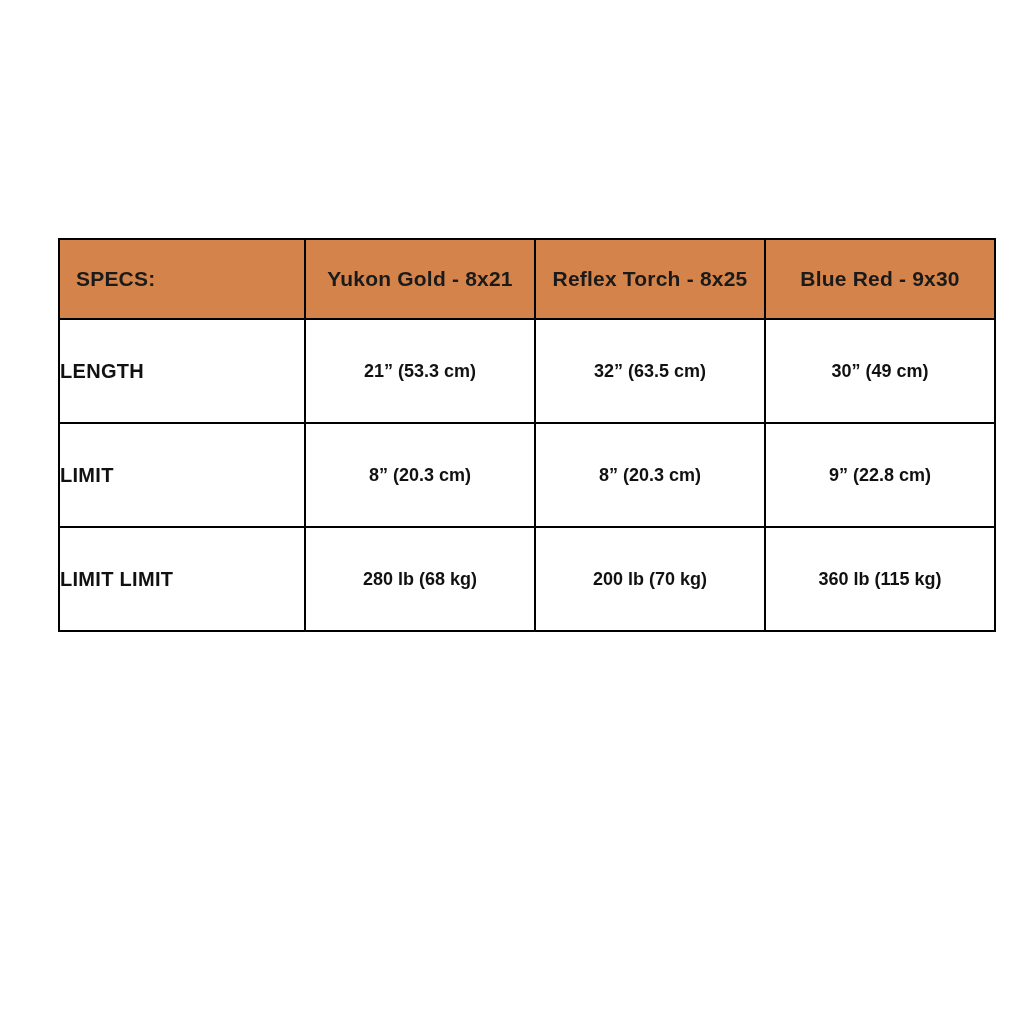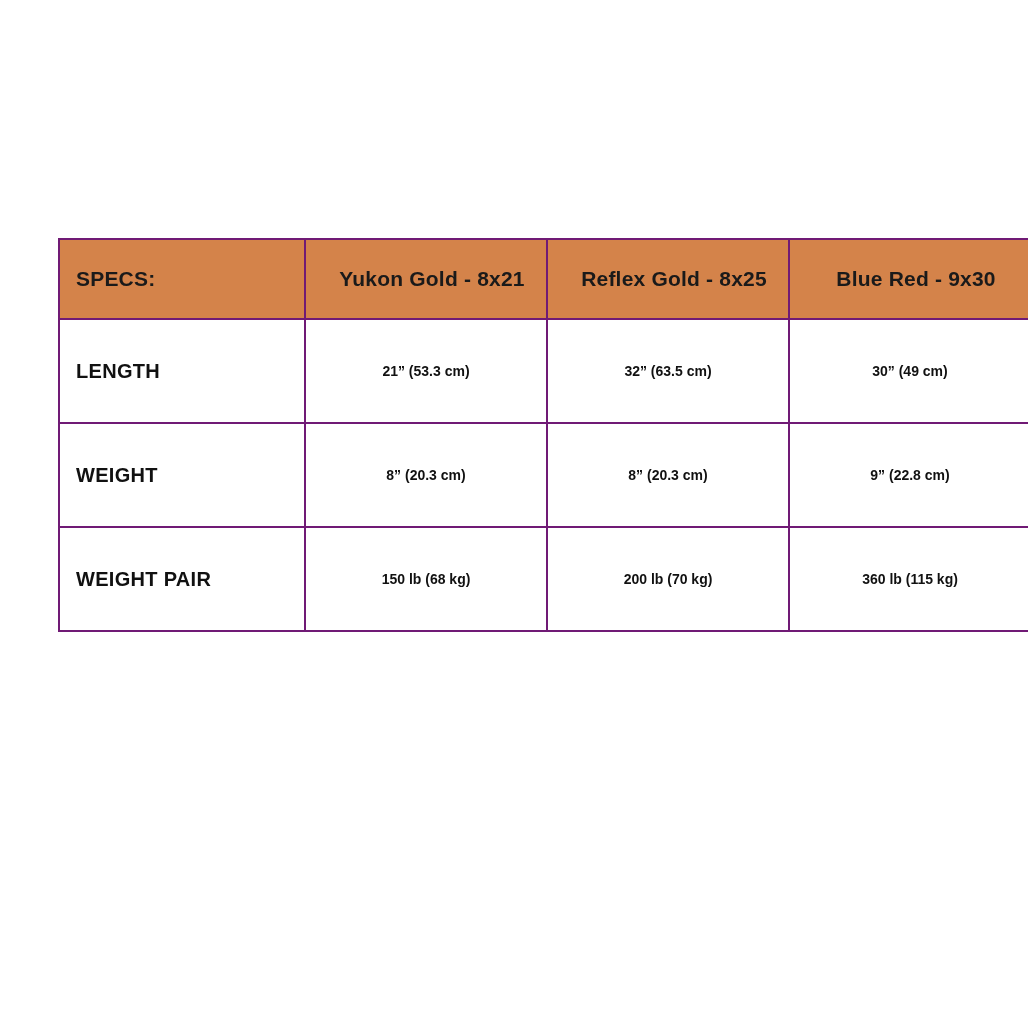--- a/index.html
+++ b/index.html
@@ -25,91 +25,89 @@
     top: 238px;
     width: 912px;
   }
   table.spec-table {
     border-collapse: collapse;
     width: 912px;
     table-layout: fixed;
   }
   table.spec-table td,
   table.spec-table th {
-    border: 2px solid #701a75;
+    border: 2px solid #000000;
     padding: 0;
     margin: 0;
   }
   thead th {
     background: #d4834a;
     height: 78px;
     vertical-align: middle;
     font-size: 21px;
     font-weight: bold;
     color: #1a1a1a;
     letter-spacing: 0.2px;
   }
   thead th.col-label {
     text-align: left;
     padding-left: 16px;
     width: 228px;
   }
   thead th.col-prod {
     text-align: center;
     width: 228px;
-    padding-left: 12px;
   }
   tbody td {
     height: 102px;
     vertical-align: middle;
     font-size: 19px;
     font-weight: bold;
     color: #111111;
     background: #ffffff;
   }
   tbody td.row-label {
     text-align: left;
-    padding-left: 16px;
     font-size: 20px;
     letter-spacing: 0.3px;
   }
   tbody td.value {
     text-align: center;
-    font-size: 14px;
+    font-size: 18px;
   }
 </style>
 </head>
 <body>
 
 <div class="page">
   <div class="spec-table-wrap">
     <table class="spec-table">
       <thead>
         <tr>
           <th class="col-label">SPECS:</th>
           <th class="col-prod">Yukon Gold - 8x21</th>
-          <th class="col-prod">Reflex Gold - 8x25</th>
+          <th class="col-prod">Reflex Torch - 8x25</th>
           <th class="col-prod">Blue Red - 9x30</th>
         </tr>
       </thead>
       <tbody>
         <tr>
           <td class="row-label">LENGTH</td>
           <td class="value">21” (53.3 cm)</td>
           <td class="value">32” (63.5 cm)</td>
           <td class="value">30” (49 cm)</td>
         </tr>
         <tr>
-          <td class="row-label">WEIGHT</td>
+          <td class="row-label">LIMIT</td>
           <td class="value">8” (20.3 cm)</td>
           <td class="value">8” (20.3 cm)</td>
           <td class="value">9” (22.8 cm)</td>
         </tr>
         <tr>
-          <td class="row-label">WEIGHT PAIR</td>
-          <td class="value">150 lb (68 kg)</td>
+          <td class="row-label">LIMIT LIMIT</td>
+          <td class="value">280 lb (68 kg)</td>
           <td class="value">200 lb (70 kg)</td>
           <td class="value">360 lb (115 kg)</td>
         </tr>
       </tbody>
     </table>
   </div>
 </div>
 
 </body></html>

